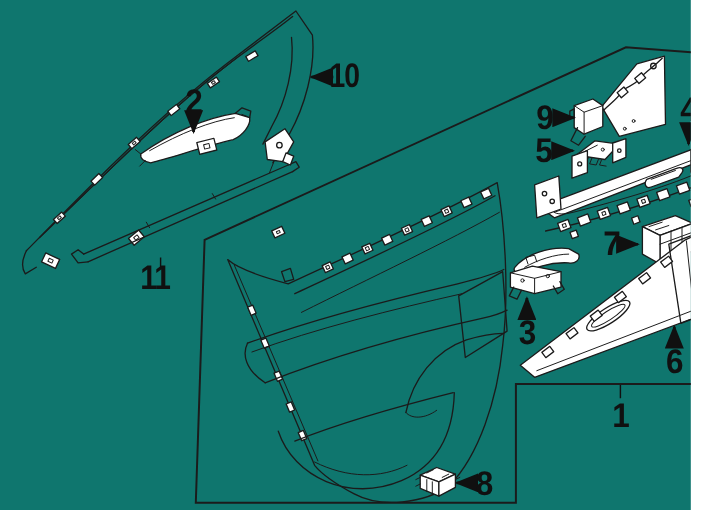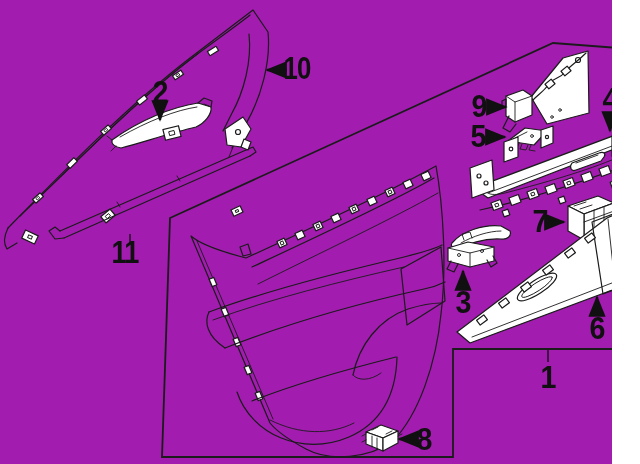--- a/index.html
+++ b/index.html
@@ -1,17 +1,17 @@
 <!DOCTYPE html>
 <html><head>
 <meta charset="utf-8">
 <style>
   html,body{margin:0;padding:0;background:#fff;}
-  .stage{position:relative;width:612px;height:464px;background:#a21caf;overflow:hidden;
-         font-family:"Liberation Sans",sans-serif;}
+  .stage{position:relative;width:612px;height:464px;background:#0f766e;overflow:hidden;
+         font-family:"Liberation Sans",sans-serif;padding-left:16px;}
   svg{display:block}
   .art path,.art line,.art rect,.art circle,.art ellipse,.art polyline{
     fill:none;stroke:#1b1b1b;stroke-width:1.2;stroke-linecap:round;stroke-linejoin:round;}
   .art .cw{fill:#ffffff;}
   .art .hole{fill:#ffffff;stroke:#1b1b1b;stroke-width:0.9;}
   .art .thin{stroke-width:0.9;}
   .box-outline{fill:none;stroke:#1b1b1b;stroke-width:1.8;stroke-linejoin:miter;}
   .callout text{font-family:"Liberation Sans","DejaVu Sans",sans-serif;
     font-weight:bold;font-size:31px;fill:#101010;stroke:none;letter-spacing:-1px;}
   .arrow{stroke:#101010;stroke-width:2.4;fill:none;}

